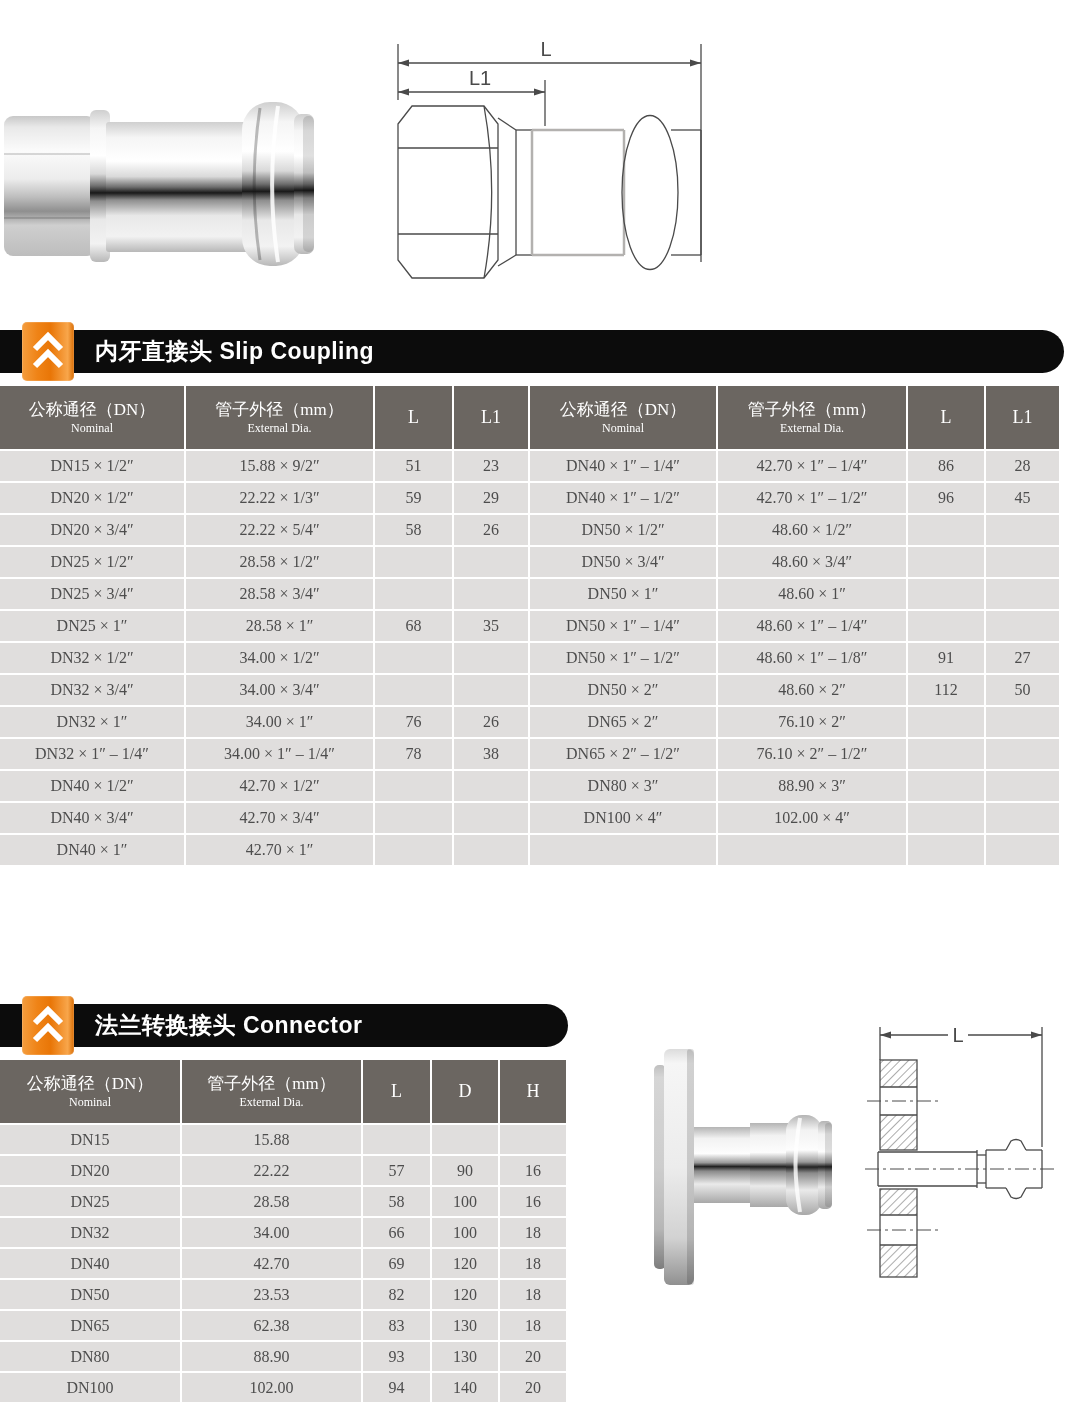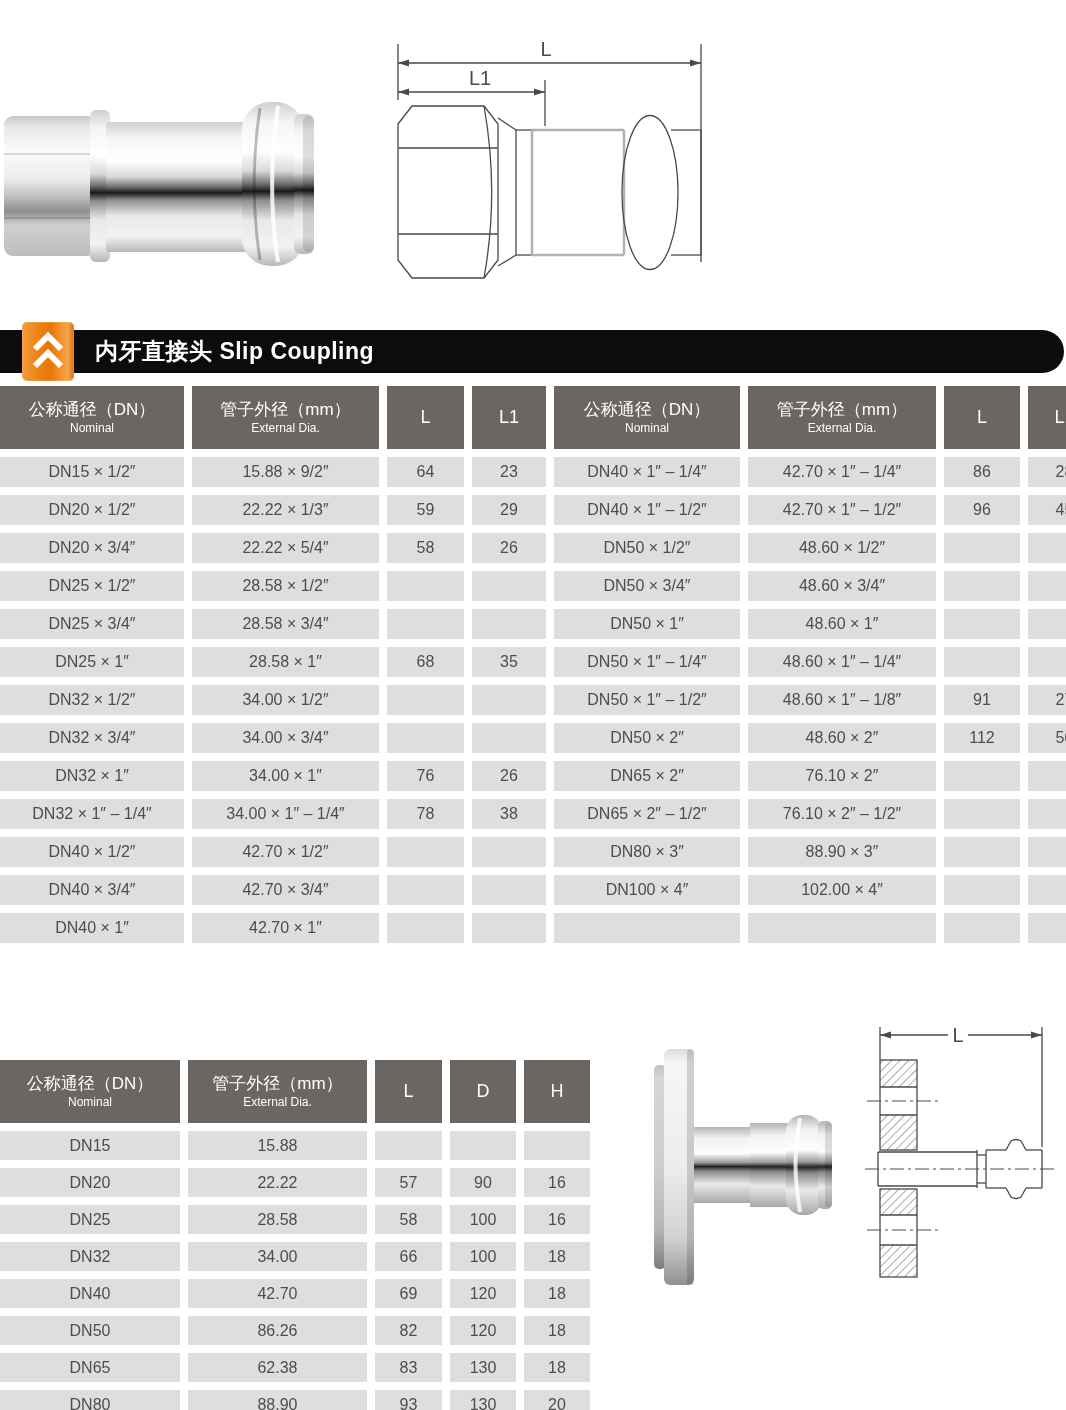--- a/index.html
+++ b/index.html
@@ -8,21 +8,21 @@
 
   
   .banner{position:absolute;height:43px;background:#0c0c0c;border-radius:0 22px 22px 0;}
   .banner .title{position:absolute;left:95px;top:0;height:43px;line-height:43px;color:#ffffff;
                  font-size:23px;font-weight:bold;letter-spacing:.5px;white-space:nowrap;}
   .chevron-tab{position:absolute;left:22px;top:-8px;width:52px;height:59px;border-radius:5px;
                background:linear-gradient(90deg,#f49d3e 0%,#ef8316 30%,#e97607 55%,#f8a64b 88%,#d96d05 100%);
                box-shadow:inset 0 0 0 1px rgba(255,255,255,.15);}
 
   
-  .data-table{position:absolute;display:grid;gap:8px;}
+  .data-table{position:absolute;display:grid;gap:2px;font-family:Liberation Serif, serif;}
   .cell{display:flex;flex-direction:column;align-items:center;justify-content:center;
         text-align:center;overflow:hidden;}
   .cell.th{background:#6b6661;color:#ffffff;}
   .cell.th .l1{font-size:17px;line-height:1.25;}
   .cell.th .l2{font-size:12px;line-height:1.25;}
   .cell.th.single .l1{font-size:18px;}
   .cell.td{background:#e0dedd;color:#4d4d4d;font-size:16px;white-space:nowrap;}
   #slip-table{left:0;top:386px;width:1066px;
               grid-template-columns:184px 187px 77px 74px 186px 188px 76px 73px;
               grid-template-rows:63px repeat(13,30px);}
@@ -159,21 +159,21 @@
         <div class="l2">External Dia.</div>
       </div>
       <div class="cell th single">
         <div class="l1">L</div>
       </div>
       <div class="cell th single">
         <div class="l1">L1</div>
       </div>
       <div class="cell td">DN15 × 1/2″</div>
       <div class="cell td">15.88 × 9/2″</div>
-      <div class="cell td">64</div>
+      <div class="cell td">51</div>
       <div class="cell td">23</div>
       <div class="cell td">DN40 × 1″ – 1/4″</div>
       <div class="cell td">42.70 × 1″ – 1/4″</div>
       <div class="cell td">86</div>
       <div class="cell td">28</div>
       <div class="cell td">DN20 × 1/2″</div>
       <div class="cell td">22.22 × 1/3″</div>
       <div class="cell td">59</div>
       <div class="cell td">29</div>
       <div class="cell td">DN40 × 1″ – 1/2″</div>
@@ -263,20 +263,29 @@
       <div class="cell td">DN40 × 1″</div>
       <div class="cell td">42.70 × 1″</div>
       <div class="cell td"></div>
       <div class="cell td"></div>
       <div class="cell td"></div>
       <div class="cell td"></div>
       <div class="cell td"></div>
       <div class="cell td"></div>
     </div>
 
+  <div class="banner" style="left:0;top:1004px;width:568px;">
+    <div class="chevron-tab">
+      <svg style="position:static" width="52" height="59" viewBox="0 0 52 59">
+        <polyline points="13,27 26,14 39,27" fill="none" stroke="#ffffff" stroke-width="6"></polyline>
+        <polyline points="13,44 26,31 39,44" fill="none" stroke="#ffffff" stroke-width="6"></polyline>
+      </svg>
+    </div>
+    <div class="title">法兰转换接头 Connector</div>
+  </div>
 
   <div id="connector-table" class="data-table" data-table="connector_section.table">
       <div class="cell th">
         <div class="l1">公称通径（DN）</div>
         <div class="l2">Nominal</div>
       </div>
       <div class="cell th">
         <div class="l1">管子外径（mm）</div>
         <div class="l2">External Dia.</div>
       </div>
@@ -308,21 +317,21 @@
       <div class="cell td">34.00</div>
       <div class="cell td">66</div>
       <div class="cell td">100</div>
       <div class="cell td">18</div>
       <div class="cell td">DN40</div>
       <div class="cell td">42.70</div>
       <div class="cell td">69</div>
       <div class="cell td">120</div>
       <div class="cell td">18</div>
       <div class="cell td">DN50</div>
-      <div class="cell td">86.26</div>
+      <div class="cell td">23.53</div>
       <div class="cell td">82</div>
       <div class="cell td">120</div>
       <div class="cell td">18</div>
       <div class="cell td">DN65</div>
       <div class="cell td">62.38</div>
       <div class="cell td">83</div>
       <div class="cell td">130</div>
       <div class="cell td">18</div>
       <div class="cell td">DN80</div>
       <div class="cell td">88.90</div>

